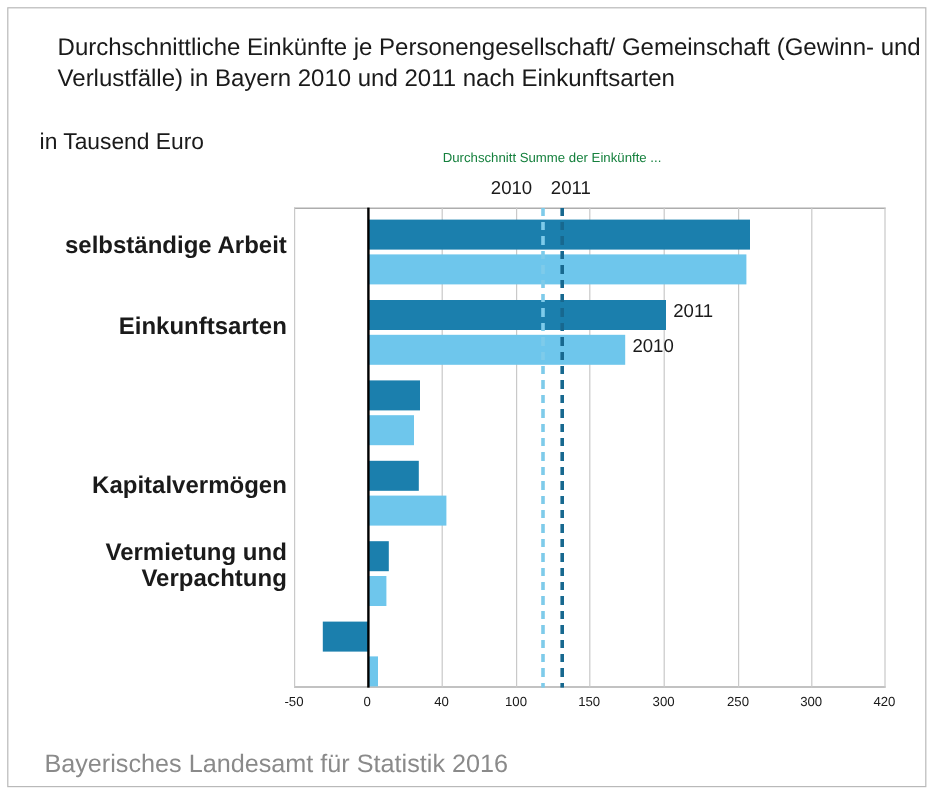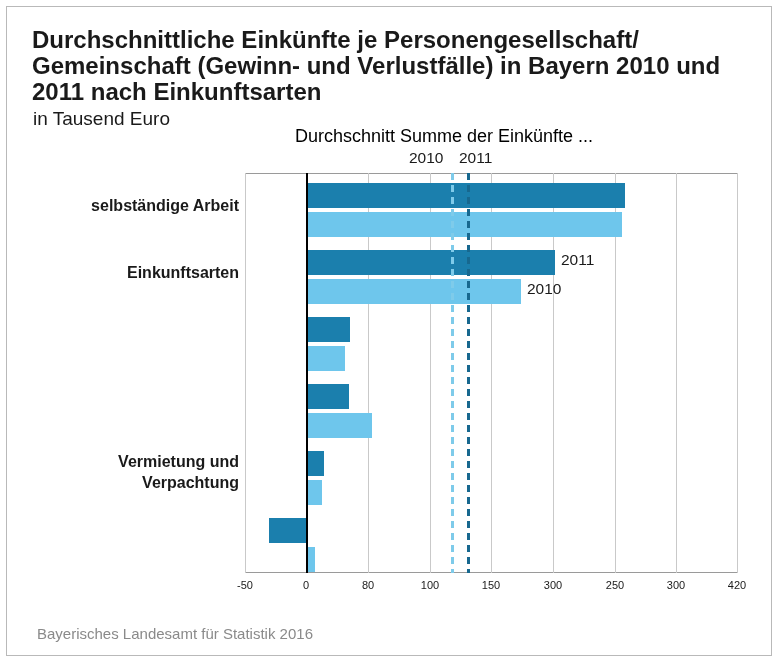--- a/index.html
+++ b/index.html
@@ -19,44 +19,44 @@
     left: 6px;
     top: 6px;
     width: 766px;
     height: 650px;
     border: 1px solid #b9b9b9;
     box-sizing: border-box;
     background: #ffffff;
   }
   .title {
     position: absolute;
-    left: 25px;
+    left: 41px;
     top: 20px;
     width: 720px;
-    font-size: 24px;
-    font-weight: bold;
+    font-size: 20px;
+    font-weight: normal;
     line-height: 26px;
     color: #1a1a1a;
   }
   .subtitle {
     position: absolute;
     left: 26px;
     top: 101px;
     font-size: 19px;
     font-weight: normal;
     color: #1a1a1a;
   }
   .avg-label {
     position: absolute;
     left: 288px;
     top: 119px;
     width: 330px;
-    text-align: left;
-    font-size: 18px;
-    color: #000000;
+    text-align: center;
+    font-size: 11px;
+    color: #15803d;
   }
   .avg-years {
     position: absolute;
     top: 142px;
     font-size: 15.5px;
     color: #1a1a1a;
   }
   .avg-year-2010 { left: 402px; }
   .avg-year-2011 { left: 452px; }
 
@@ -106,21 +106,21 @@
     height: 25px;
   }
   .bar.c2011 { background: #1b7fad; }
   .bar.c2010 { background: #6ec6ec; }
 
   .cat-label {
     position: absolute;
     right: 0;
     width: 222px;
     text-align: right;
-    font-size: 16px;
+    font-size: 20px;
     font-weight: bold;
     line-height: 21px;
     color: #1a1a1a;
   }
   .cat-labels {
     position: absolute;
     left: 0;
     top: 166px;
     width: 232px;
     height: 400px;
@@ -144,40 +144,41 @@
     top: 0;
     font-size: 11px;
     color: #1a1a1a;
     transform: translateX(-50%);
     white-space: nowrap;
   }
   .source {
     position: absolute;
     left: 30px;
     top: 618px;
-    font-size: 15px;
+    font-size: 21px;
     color: #8a8a8a;
     text-align: right;
   }
 </style>
 </head>
 <body>
 
 <div class="frame">
 
   <div class="title">Durchschnittliche Einkünfte je Personengesellschaft/ Gemeinschaft (Gewinn- und Verlustfälle) in Bayern 2010 und 2011 nach Einkunftsarten</div>
   <div class="subtitle">in Tausend Euro</div>
 
   <div class="avg-label">Durchschnitt Summe der Einkünfte ...</div>
   <div class="avg-years avg-year-2010">2010</div>
   <div class="avg-years avg-year-2011">2011</div>
 
   <div class="cat-labels">
     <div class="cat-label" style="top: 22px;">selbständige Arbeit</div>
     <div class="cat-label" style="top: 89px;">Einkunftsarten</div>
+    <div class="cat-label" style="top: 222px;">Kapitalvermögen</div>
     <div class="cat-label" style="top: 278px; text-align: right;">
       <span>Vermietung und</span><br>
       <span>Verpachtung</span>
     </div>
   </div>
 
   <div class="plot">
     <div class="plot-border-top"></div>
     <div class="plot-border-bottom"></div>
 
@@ -213,21 +214,21 @@
 
     <div class="zeroline" style="left: 61px;"></div>
 
     <div class="bar-annot" style="left: 316px; top: 78px;">2011</div>
     <div class="bar-annot" style="left: 282px; top: 107px;">2010</div>
   </div>
 
   <div class="xticks">
     <div class="xtick" style="left: 0px;">-50</div>
     <div class="xtick" style="left: 61px;">0</div>
-    <div class="xtick" style="left: 123px;">80</div>
+    <div class="xtick" style="left: 123px;">40</div>
     <div class="xtick" style="left: 185px;">100</div>
     <div class="xtick" style="left: 246px;">150</div>
     <div class="xtick" style="left: 308px;">300</div>
     <div class="xtick" style="left: 370px;">250</div>
     <div class="xtick" style="left: 431px;">300</div>
     <div class="xtick" style="left: 492px;">420</div>
   </div>
 
   <div class="source">Bayerisches Landesamt für Statistik 2016</div>
 </div>

